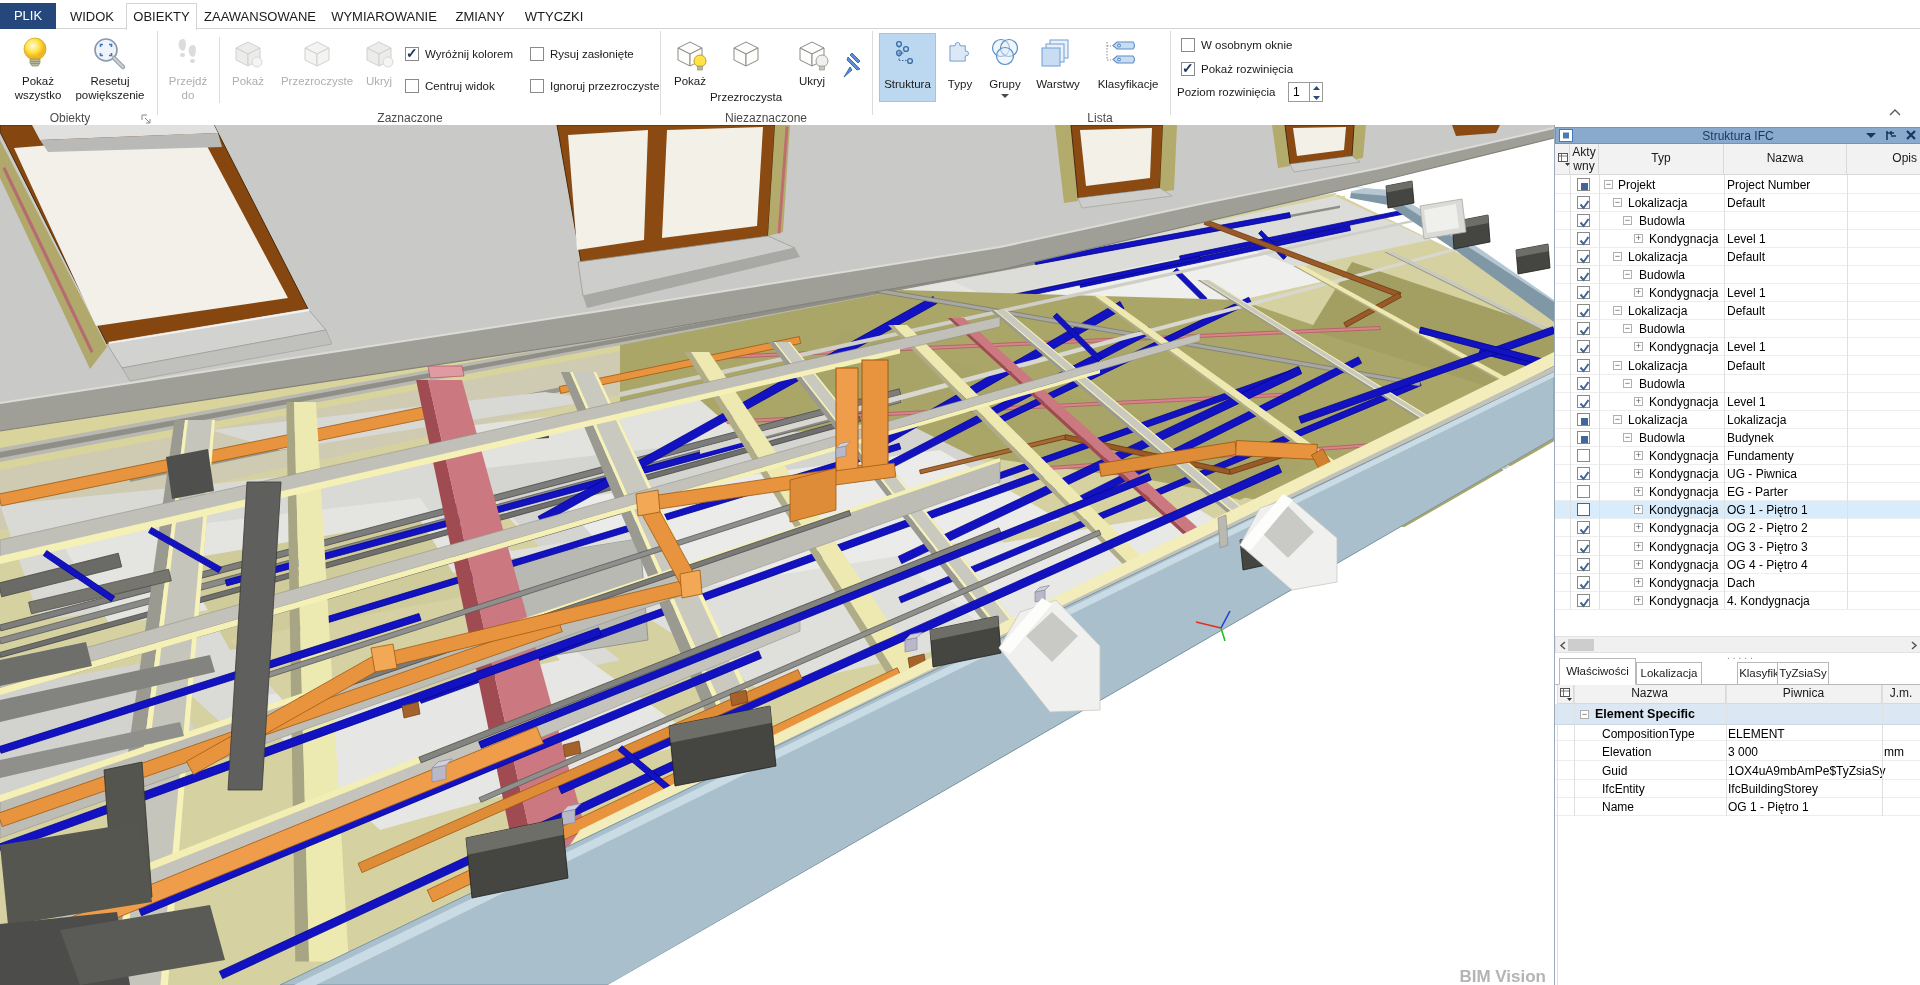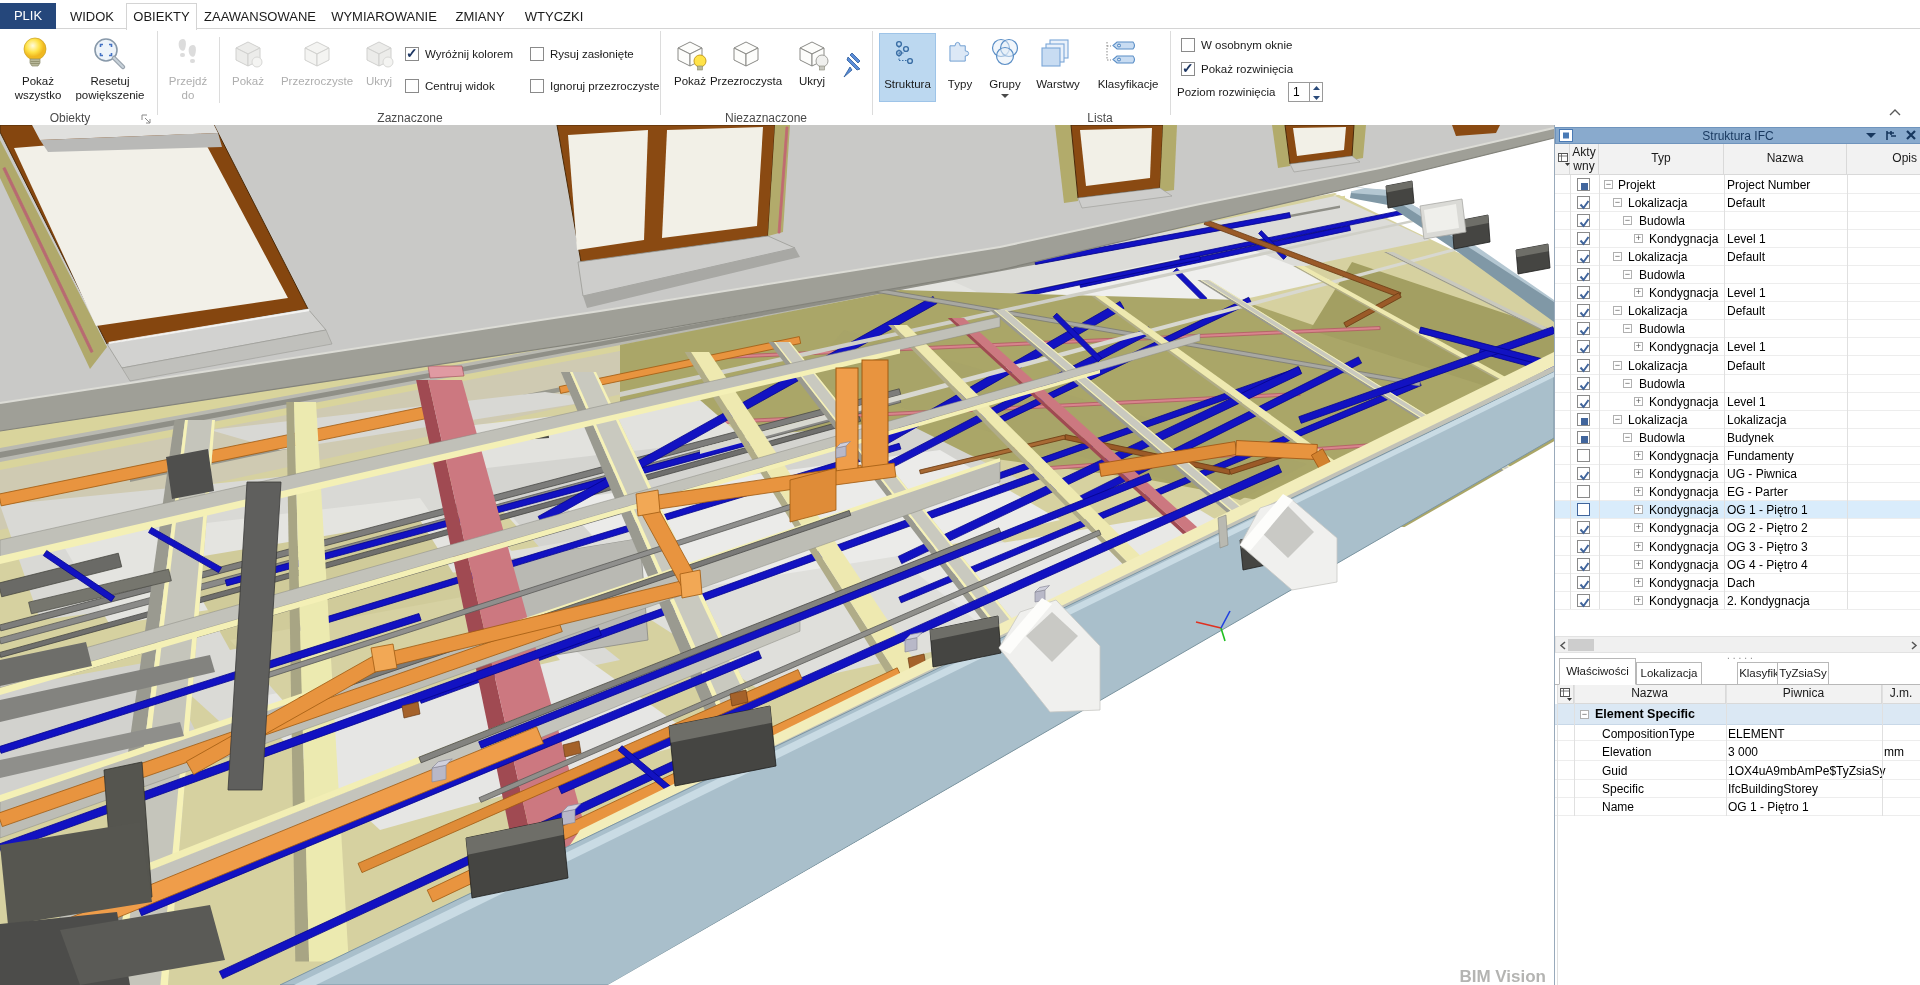--- a/index.html
+++ b/index.html
@@ -127,21 +127,21 @@
     <rect x="25.5" y="28" width="5" height="4" fill="#b8b89a" stroke="#8a8a6a" stroke-width="0.6"></rect>
   </svg>
   <div class="btxt" style="left:660px;top:45px;width:60px">Pokaż</div>
   <svg class="abs" style="left:728px;top:9px" width="38" height="34" viewBox="0 0 38 34">
     <g fill="#fdfdfb" stroke="#8a8a86" stroke-width="1">
           <path d="M6 10 l12 -6 12 6 -12 6 z"></path>
           <path d="M6 10 v12 l12 6 v-12 z"></path>
           <path d="M30 10 v12 l-12 6 v-12 z"></path>
         </g>
   </svg>
-  <div class="btxt" style="left:700px;top:45px;width:92px">Przezroczysta</div>
+  <div class="btxt" style="left:700px;top:61px;width:92px">Przezroczysta</div>
   <svg class="abs" style="left:794px;top:9px" width="38" height="34" viewBox="0 0 38 34">
     <g fill="#fdfdfb" stroke="#8a8a86" stroke-width="1">
           <path d="M6 10 l12 -6 12 6 -12 6 z"></path>
           <path d="M6 10 v12 l12 6 v-12 z"></path>
           <path d="M30 10 v12 l-12 6 v-12 z"></path>
         </g>
     <circle cx="28" cy="23" r="6" fill="#f0f0ee" stroke="#a0a09c"></circle>
     <rect x="25.5" y="28" width="5" height="4" fill="#c8c8c0" stroke="#8a8a7a" stroke-width="0.6"></rect>
   </svg>
   <div class="btxt" style="left:782px;top:45px;width:60px">Ukryj</div>
@@ -645,21 +645,21 @@
       </svg></div>
 <div class="exp" style="left:79px;top:452.7px">+</div>
 <div class="ttext" style="left:94px;top:450.7px">Kondygnacja</div>
 <div class="ttext" style="left:172px;top:450.7px">Dach</div>
 <div class="trow" style="top:466.8px;"></div>
 <div class="tcb" style="left:22px;top:468.8px"><svg width="13" height="13">
         <path d="M2.5 6.5 l3 3.5 5 -7" stroke="#41659c" stroke-width="2" fill="none"></path>
       </svg></div>
 <div class="exp" style="left:79px;top:470.8px">+</div>
 <div class="ttext" style="left:94px;top:468.8px">Kondygnacja</div>
-<div class="ttext" style="left:172px;top:468.8px">2. Kondygnacja</div>
+<div class="ttext" style="left:172px;top:468.8px">4. Kondygnacja</div>
 <div class="grid-v" style="left:15px;top:50px;height:434px"></div>
 <div class="grid-v" style="left:44px;top:50px;height:434px"></div>
 <div class="grid-v" style="left:169px;top:50px;height:434px"></div>
 <div class="grid-v" style="left:292px;top:50px;height:434px"></div>
 <div style="position:absolute;left:0;top:511px;width:366px;height:17px;background:#f0f0f0;border:1px solid #e2e2e2">
       <div style="position:absolute;left:12px;top:2px;width:26px;height:12px;background:#cdcdcd"></div>
       <svg style="position:absolute;left:3px;top:4px" width="8" height="9">
         <path d="M6 1 l-4 3.5 4 3.5" stroke="#555" stroke-width="1.5" fill="none"></path>
       </svg>
       <svg style="position:absolute;left:354px;top:4px" width="8" height="9">
@@ -694,21 +694,21 @@
       <div style="position:absolute;left:47px;top:2px">Elevation</div>
       <div style="position:absolute;left:173px;top:2px">3 000</div>
       <div style="position:absolute;left:329px;top:2px">mm</div>
     </div>
 <div class="prow" style="top:636.5px;height:18.1px;border-bottom:1px solid #ededed">
       <div style="position:absolute;left:47px;top:2px">Guid</div>
       <div style="position:absolute;left:173px;top:2px">1OX4uA9mbAmPe$TyZsiaSy</div>
       <div style="position:absolute;left:329px;top:2px"></div>
     </div>
 <div class="prow" style="top:654.6px;height:18.1px;border-bottom:1px solid #ededed">
-      <div style="position:absolute;left:47px;top:2px">Specific</div>
+      <div style="position:absolute;left:47px;top:2px">IfcEntity</div>
       <div style="position:absolute;left:173px;top:2px">IfcBuildingStorey</div>
       <div style="position:absolute;left:329px;top:2px"></div>
     </div>
 <div class="prow" style="top:672.7px;height:18.1px;border-bottom:1px solid #ededed">
       <div style="position:absolute;left:47px;top:2px">Name</div>
       <div style="position:absolute;left:173px;top:2px">OG 1 - Piętro 1</div>
       <div style="position:absolute;left:329px;top:2px"></div>
     </div>
 <div class="grid-v" style="left:2px;top:560px;height:300px"></div>
 <div class="grid-v" style="left:19px;top:560px;height:131px"></div>

